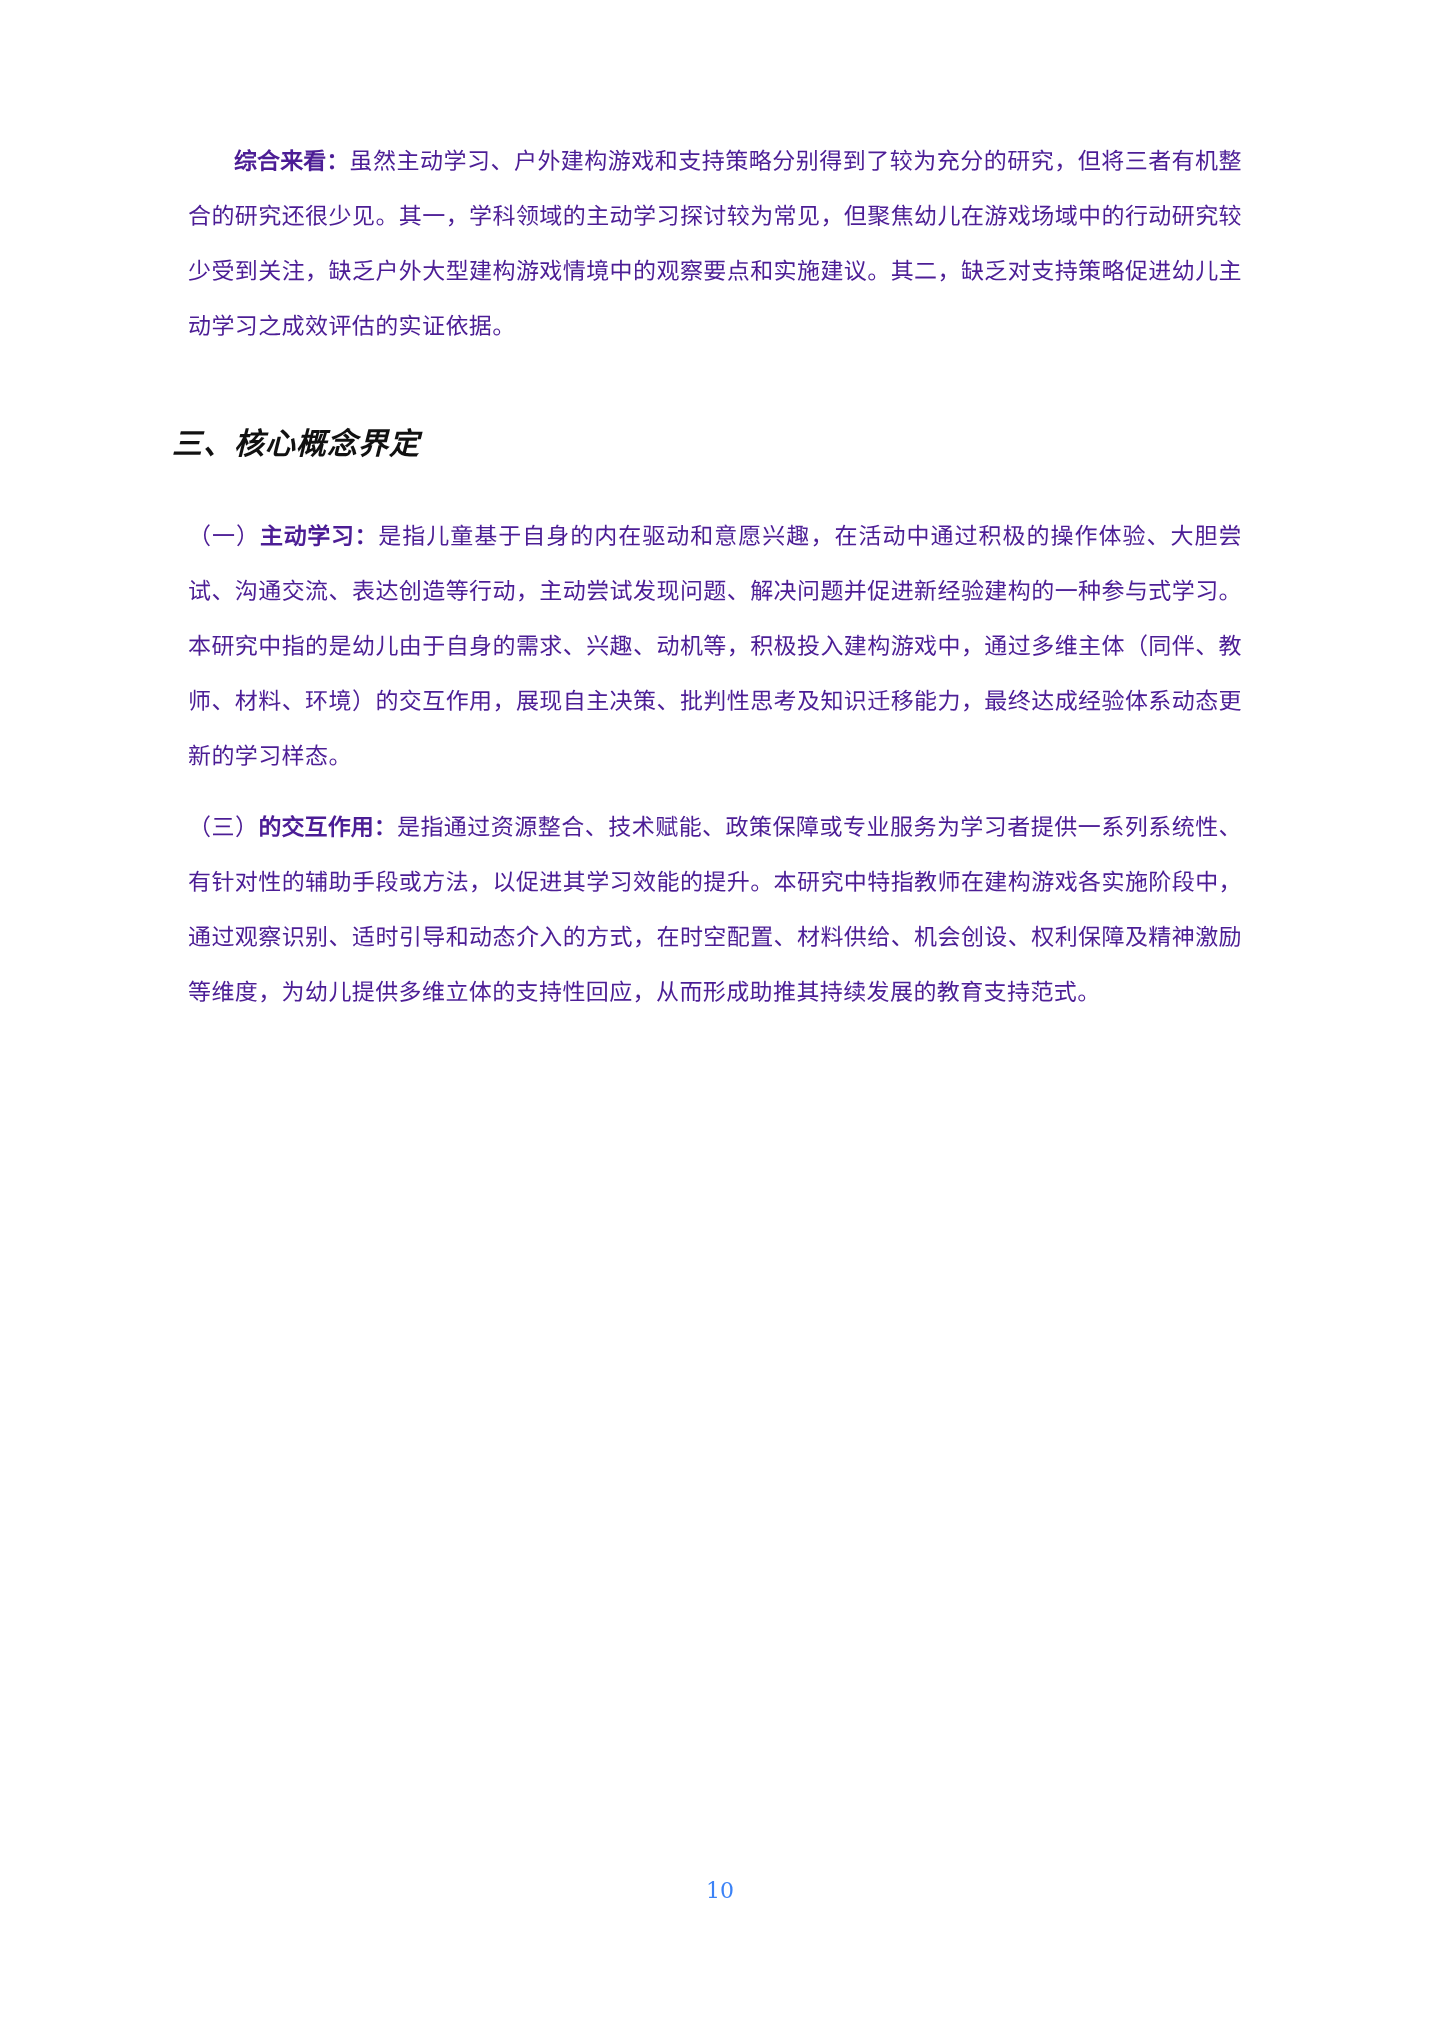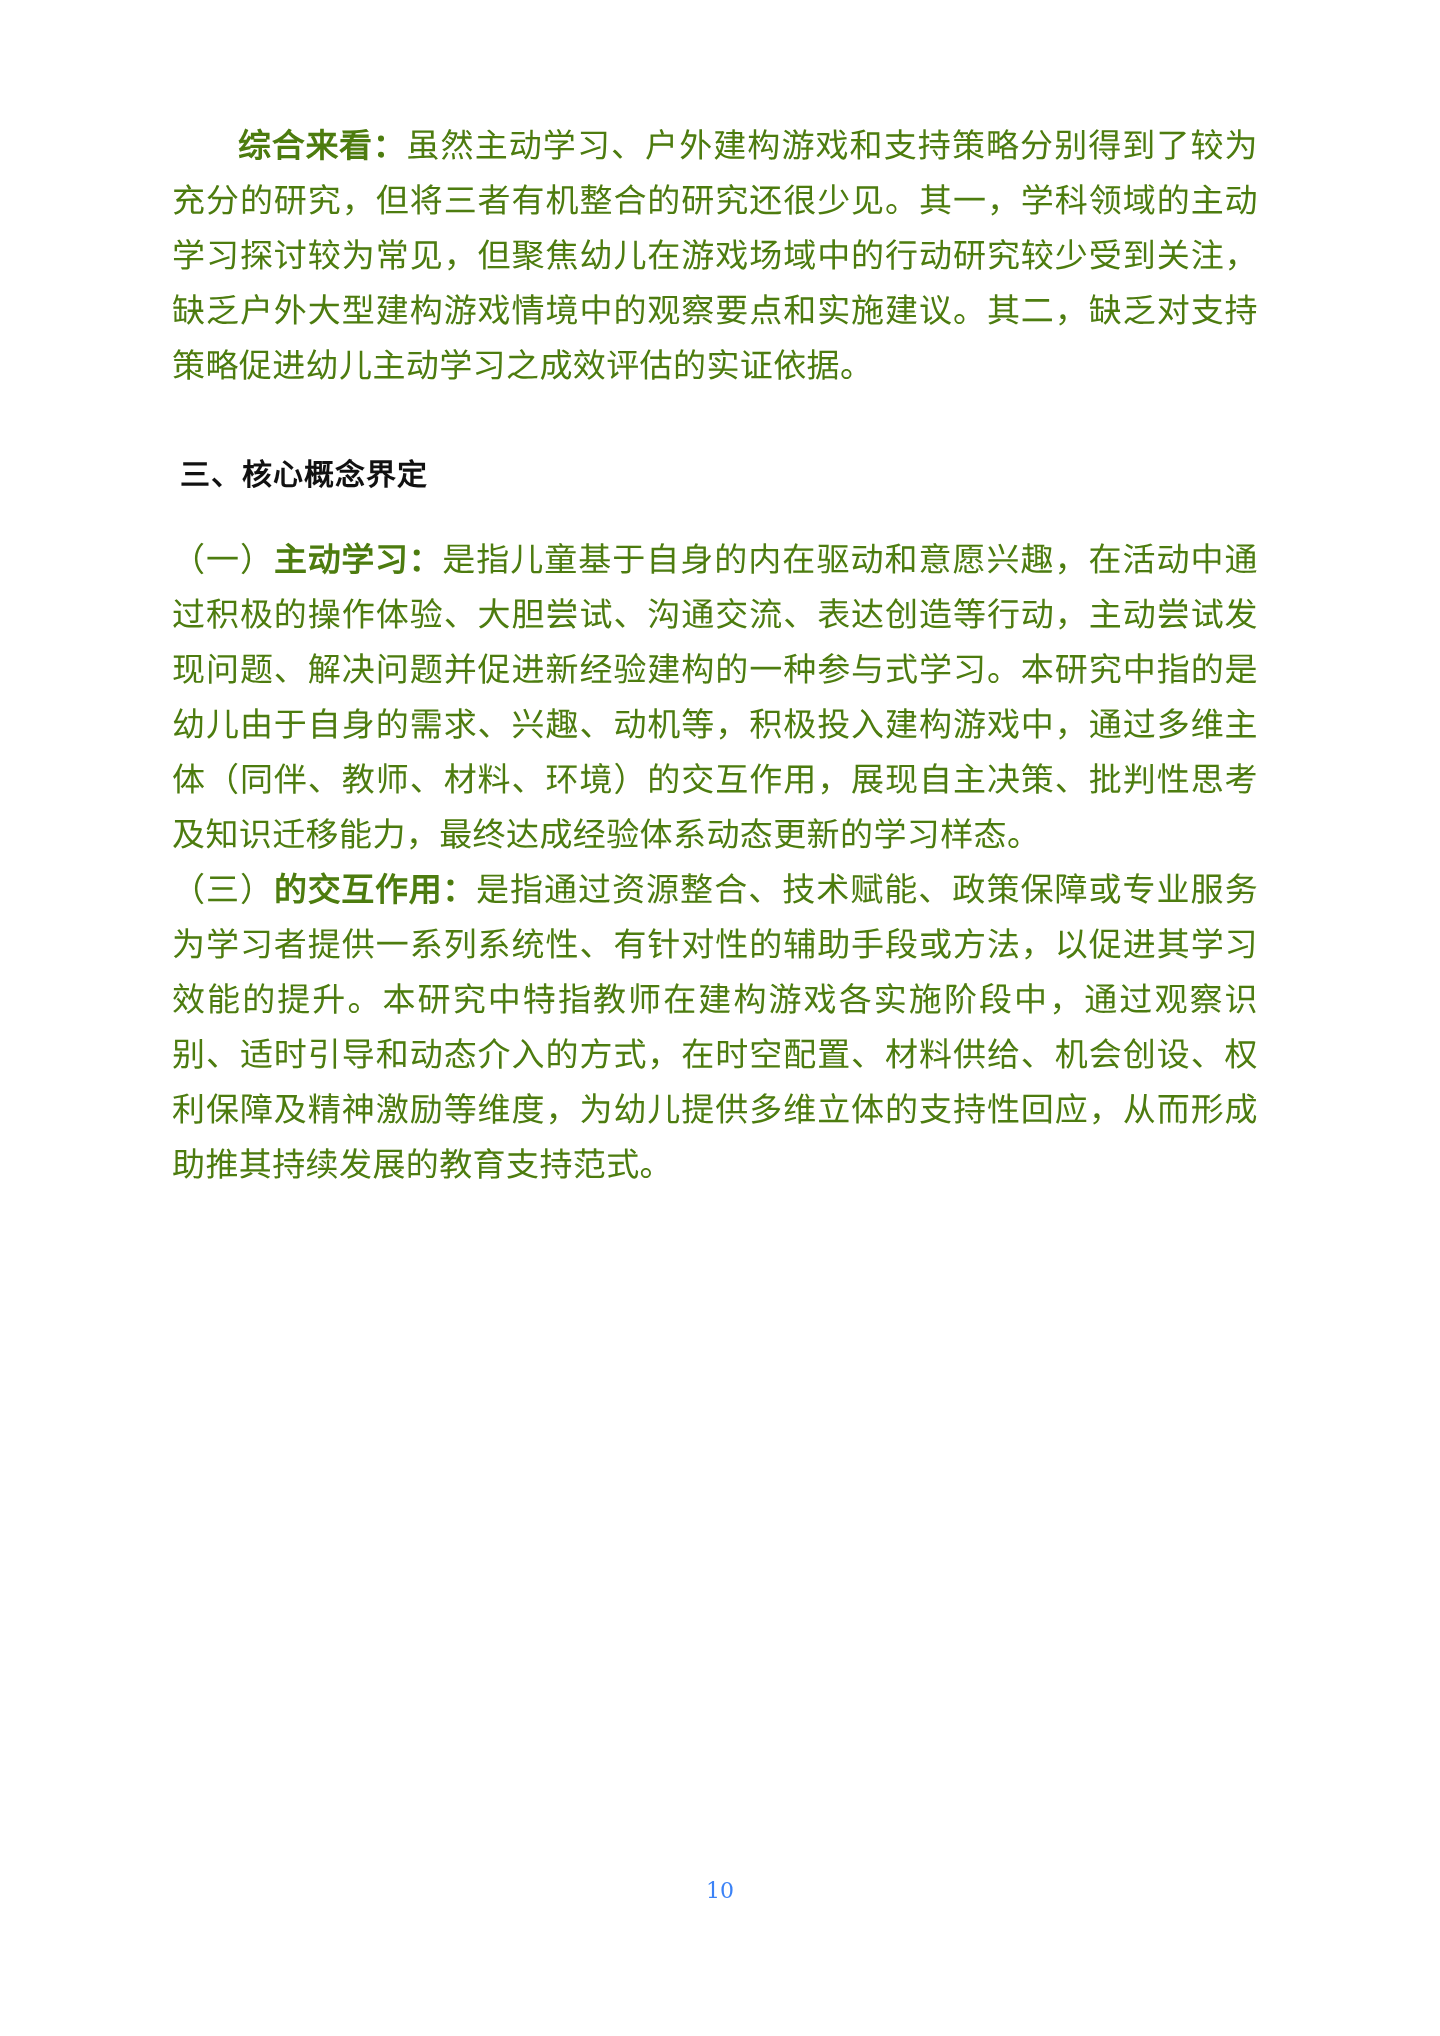--- a/index.html
+++ b/index.html
@@ -21,50 +21,51 @@
     box-sizing: border-box;
     overflow: hidden;
   }
   .content {
     position: absolute;
     left: 172px;
     top: 118px;
     width: 1086px;
   }
   .para {
-    margin: 0;
-    font-size: 33px;
+    margin: 16px;
+    font-size: 23px;
     line-height: 55px;
     text-align: justify;
     text-justify: inter-character;
     text-indent: 2em;
     letter-spacing: 0.4px;
-    color: #4d7c0f;
+    color: #4c1d95;
     font-family: "DejaVu Serif", "Liberation Serif", serif;
   }
   .para.no-indent {
     text-indent: 0;
   }
   .para + .para {
     margin-top: 0;
   }
   .runin {
     font-weight: bold;
     font-family: "DejaVu Sans", "Liberation Sans", sans-serif;
     letter-spacing: 0;
   }
   .section-heading {
-    margin: 8px;
+    margin: 0;
     font-family: "DejaVu Sans", "Liberation Sans", sans-serif;
     font-weight: bold;
     font-size: 30px;
     line-height: 55px;
     color: #111111;
     text-indent: 0;
     letter-spacing: 1px;
+    font-style: italic;
   }
   .spacer-before-heading {
     height: 46px;
   }
   .spacer-after-heading {
     height: 22px;
   }
   .page-number {
     position: absolute;
     left: 0;

